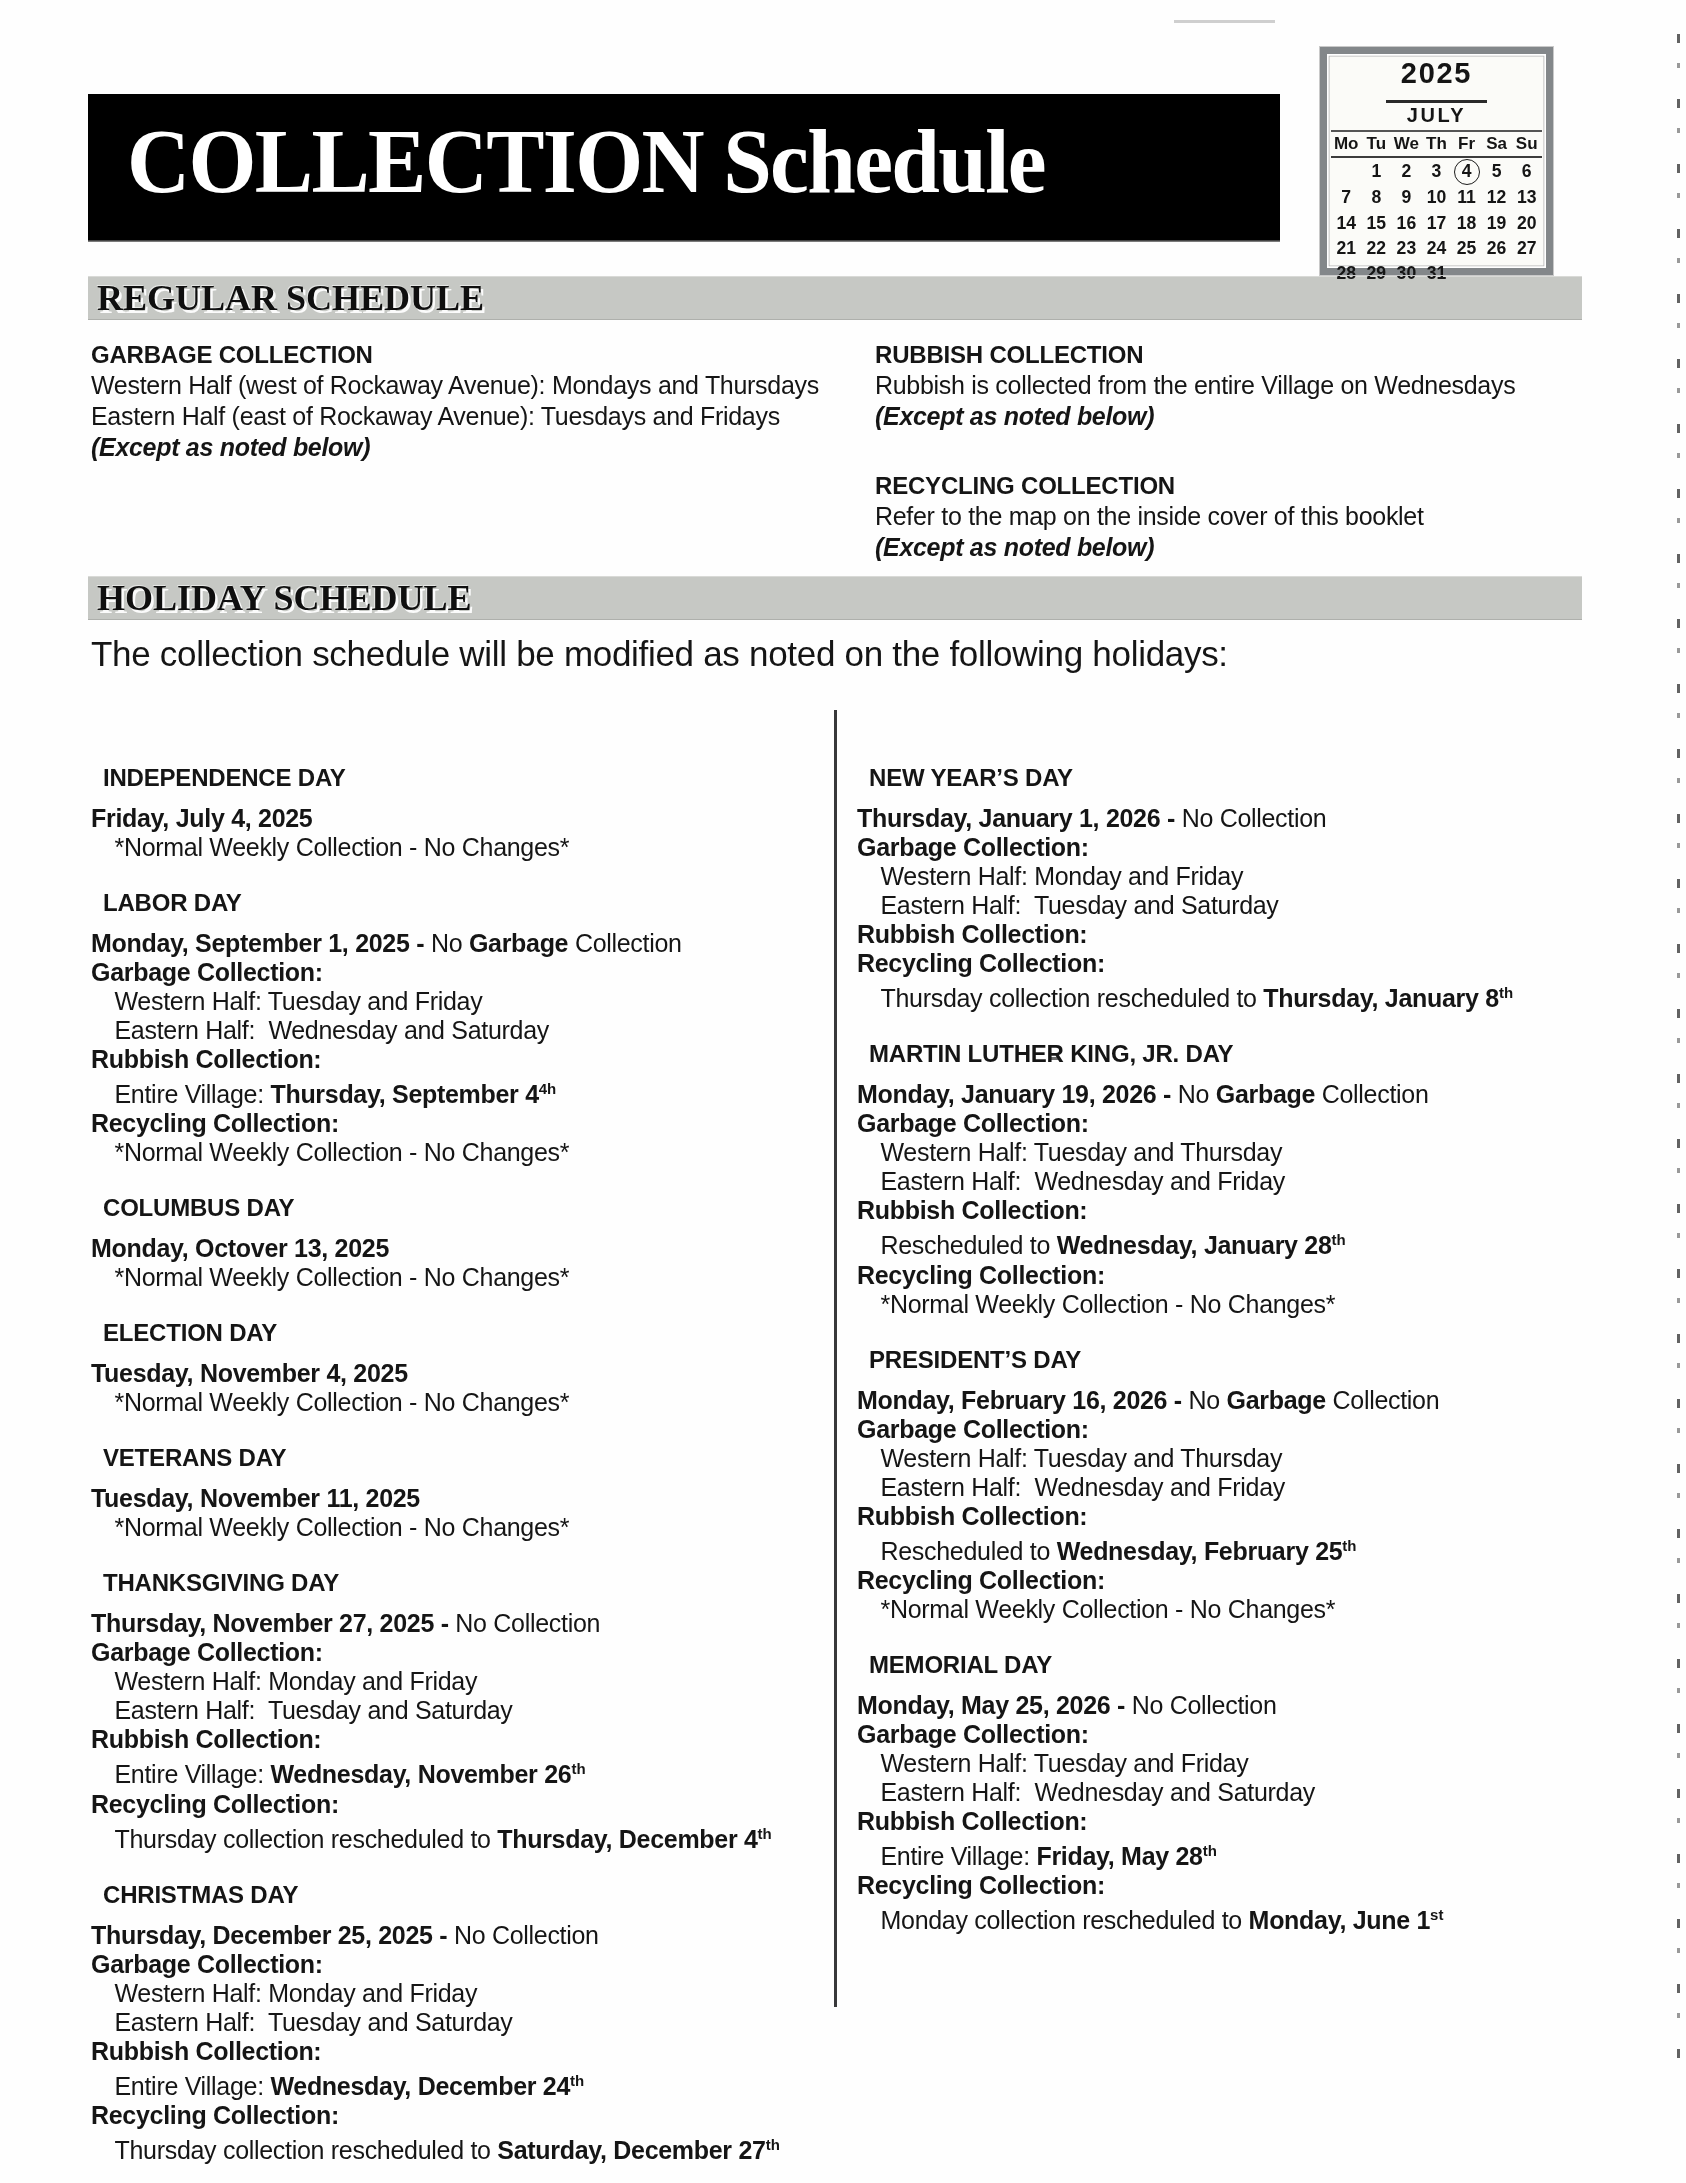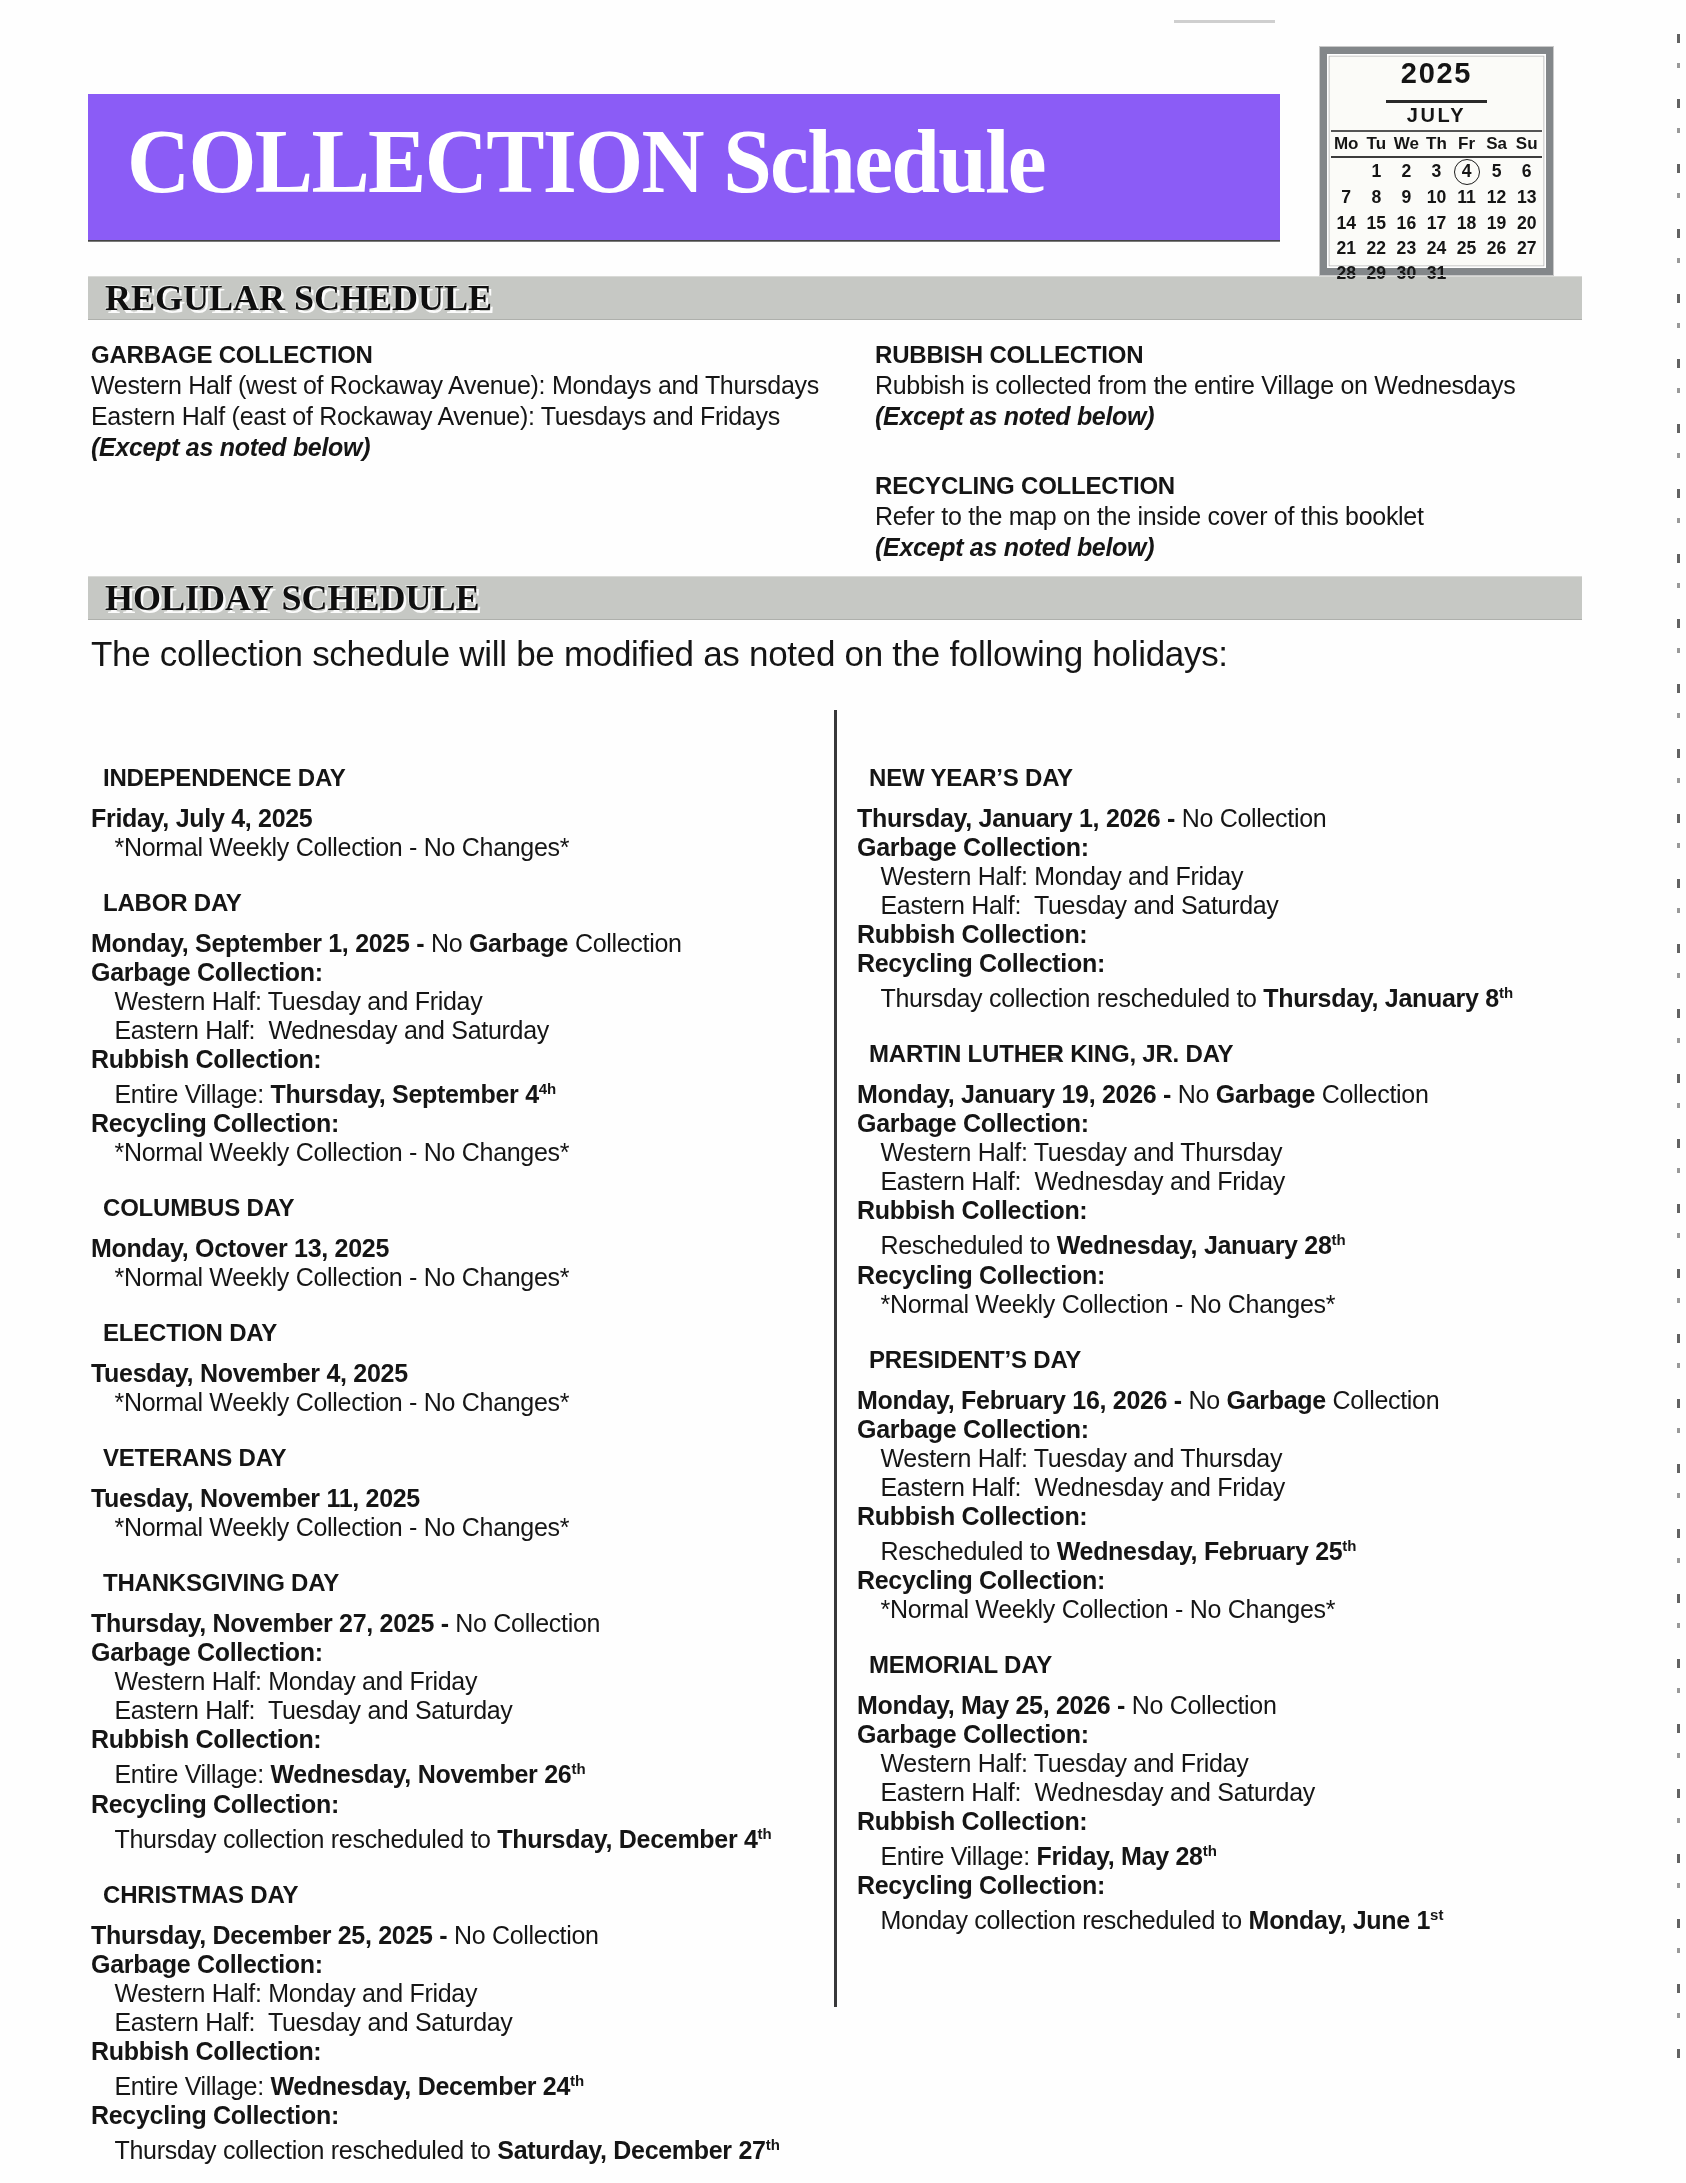--- a/index.html
+++ b/index.html
@@ -4,21 +4,21 @@
 <style>
   html,body { margin:0; padding:0; background:#e9e9e9; }
   .page {
     position:relative; width:1687px; height:2183px; background:#fefefe;
     overflow:hidden; font-family:"Liberation Sans", sans-serif; color:#151515;
   }
 
   
   .banner {
     position:absolute; left:88px; top:94px; width:1192px; height:146px;
-    background:#8b5cf6; box-shadow:0 1.7px 0 #444;
+    background:#000000; box-shadow:0 1.7px 0 #444;
   }
   .banner-title {
     position:absolute; left:39px; top:50%; transform:translateY(-55%) scaleX(.96);
     transform-origin:left center; white-space:nowrap;
     font-family:"Liberation Serif", serif; font-weight:bold;
     font-size:91px; letter-spacing:-1.7px; color:#ffffff;
   }
 
   
   .calendar {
@@ -44,21 +44,21 @@
   }
   .circ {
     display:inline-block; width:24px; height:24px; line-height:22px;
     border:1.7px solid #1b1b1b; border-radius:50%; text-align:center; margin:-2.5px 0;
   }
 
   
   .section-bar {
     position:absolute; left:88px; width:1494px; height:44px; background:#c6c8c4;
     border-top:1.7px solid #d9dad7; border-bottom:1.7px solid #aeb0ac;
-    display:flex; align-items:center; box-sizing:border-box; padding-left:17px;
+    display:flex; align-items:center; box-sizing:border-box; padding-left:9px;
   }
   .bar-title {
     font-family:"Liberation Serif", serif; font-weight:bold; font-size:36px;
     letter-spacing:0px; color:#0f0f0f; line-height:1;
     text-shadow:2.5px 2.5px 0 rgba(255,255,255,.92), -0.8px -0.8px 0 rgba(255,255,255,.55);
   }
   #regular-bar { top:276px; }
   #holiday-bar { top:576px; }
 
   

